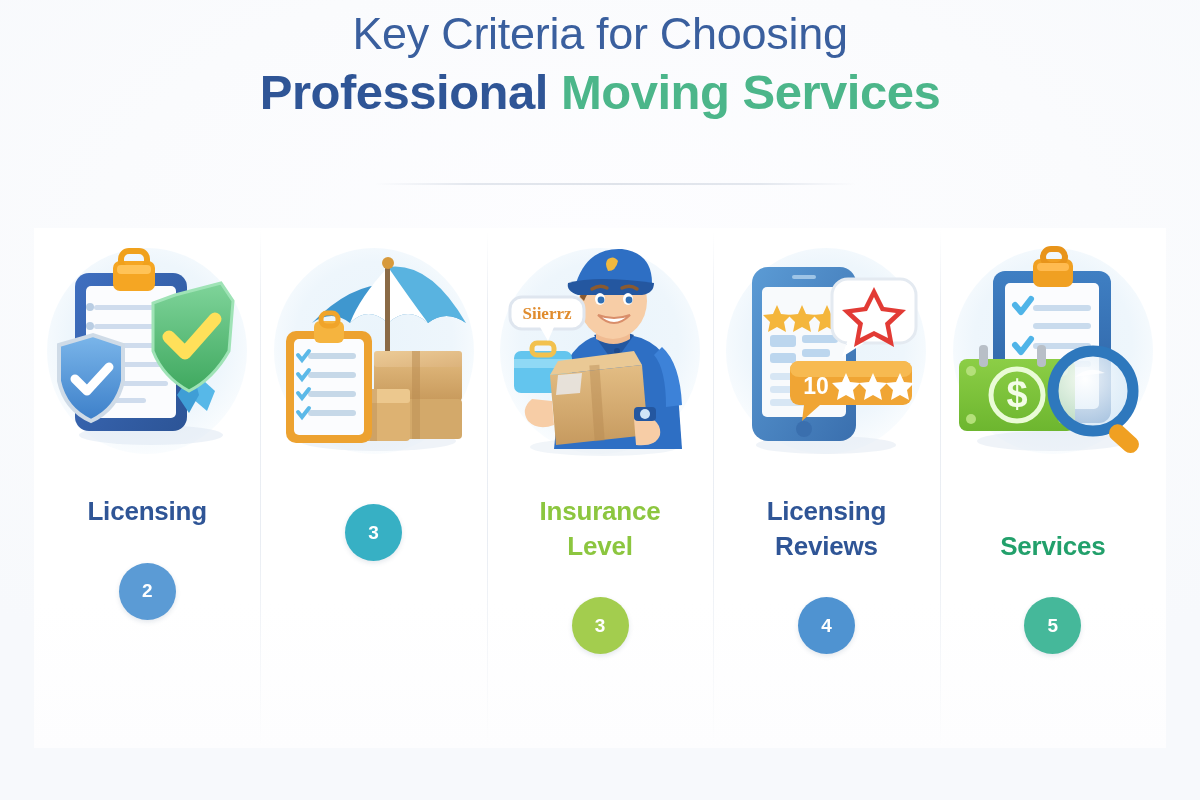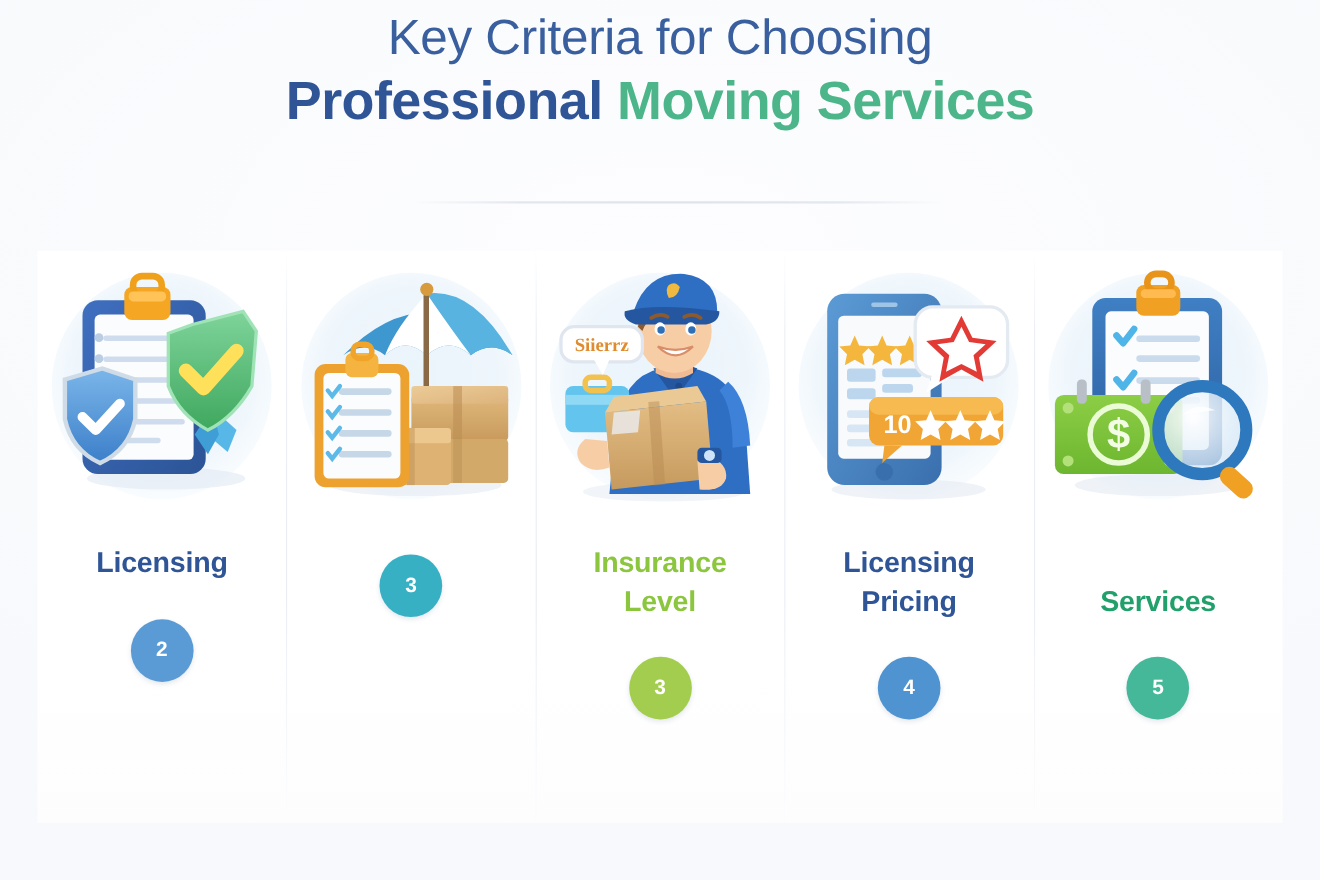--- a/index.html
+++ b/index.html
@@ -376,21 +376,21 @@
           <text x="94" y="155" text-anchor="middle" font-family="Liberation Sans, sans-serif" font-size="23" font-weight="700" fill="#ffffff">10</text>
           <g fill="#ffffff">
             <path d="M124 134 l4 9 l10 1 l-7 7 l2 10 l-9 -5 l-9 5 l2 -10 l-7 -7 l10 -1 Z"></path>
             <path d="M151 134 l4 9 l10 1 l-7 7 l2 10 l-9 -5 l-9 5 l2 -10 l-7 -7 l10 -1 Z"></path>
             <path d="M178 134 l4 9 l10 1 l-7 7 l2 10 l-9 -5 l-9 5 l2 -10 l-7 -7 l10 -1 Z"></path>
           </g>
         </svg>
       </div>
       <div class="card-label" style="color: rgb(47, 85, 150);">
         <span>Licensing</span><br>
-        <span>Pricing</span>
+        <span>Reviews</span>
       </div>
       <div class="badge" style="background: rgb(79, 147, 209);">
         <span>4</span>
       </div>
     </div>
 
     <div class="card">
       <div class="illo-wrap">
         <div class="illo-halo"></div>
         <svg class="illo-svg" viewBox="0 0 208 224">

